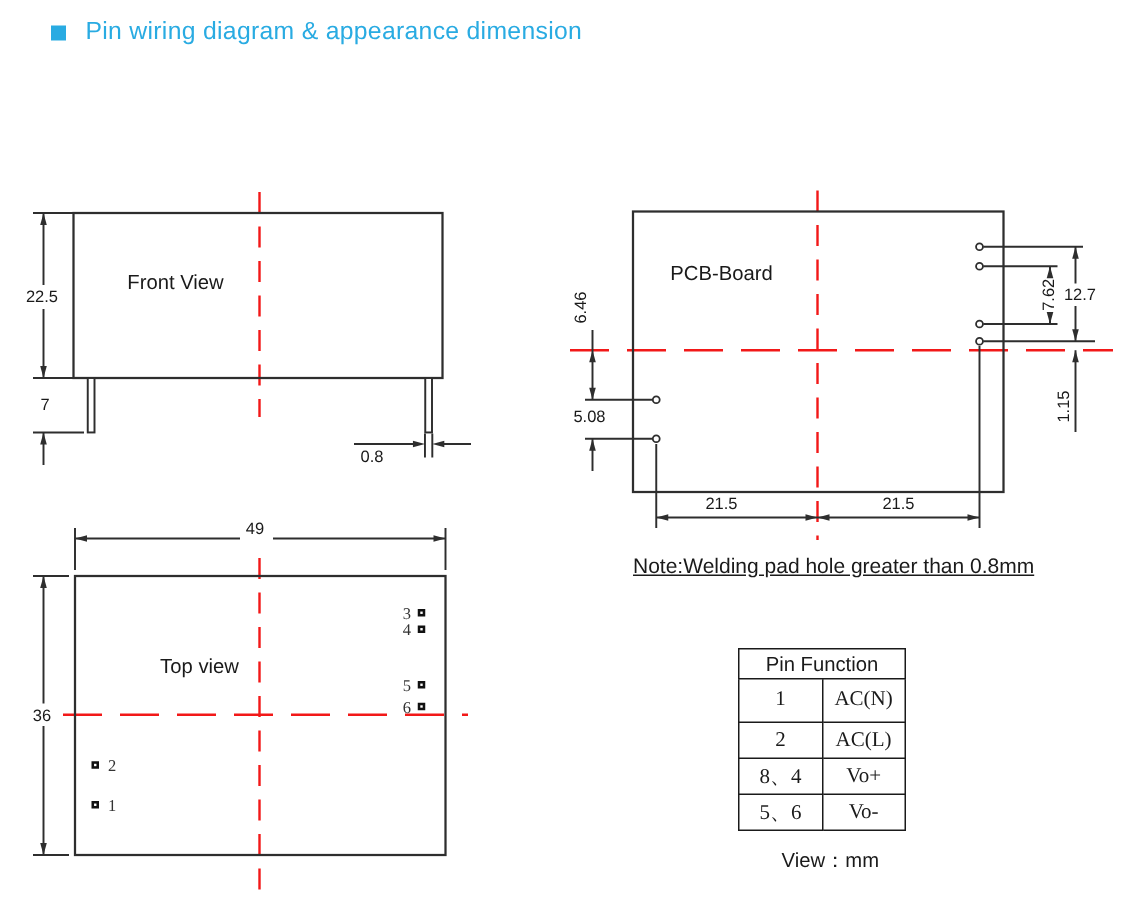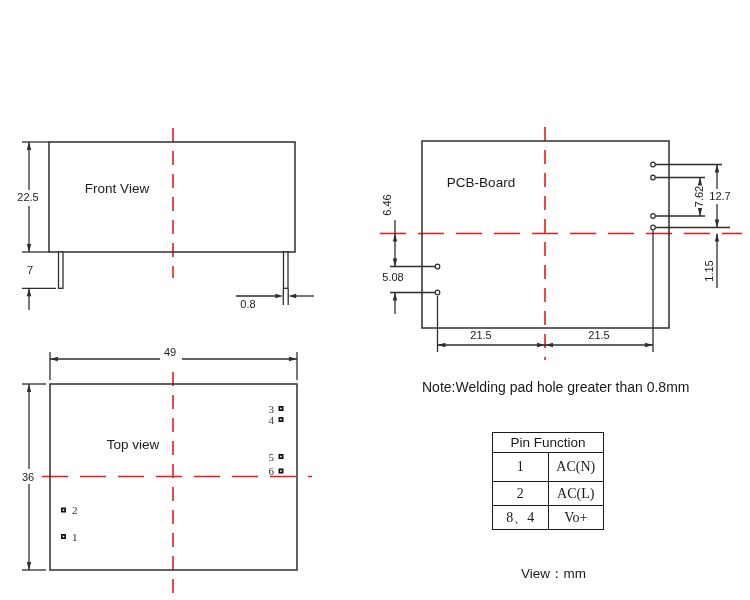--- a/index.html
+++ b/index.html
@@ -19,37 +19,41 @@
   .red{stroke:var(--red);stroke-width:1.6;fill:none;}
   .dash-v{stroke-dasharray:14 9;}
   .dash-h{stroke-dasharray:26 12;}
   .arr{fill:var(--line);stroke:none;}
   text{fill:var(--ink);}
   .dim{font-family:"Liberation Sans",sans-serif;font-size:11px;text-anchor:middle;}
   .vlabel{font-family:"Liberation Sans",sans-serif;font-size:13.5px;text-anchor:middle;}
   .pinlbl{font-family:"Liberation Serif",serif;font-size:11px;fill:#333;}
   .sq{fill:#111;}
   .sqdot{fill:#fff;}
-  .note{position:absolute;left:422px;top:379px;font-size:14px;color:var(--ink);}
+  .note{position:absolute;left:422px;top:369px;font-size:14px;color:var(--ink);text-decoration:underline;}
   .pin-table{position:absolute;left:492px;top:432px;border-collapse:collapse;
              width:112px;table-layout:fixed;}
   .pin-table td,.pin-table th{border:1.4px solid #1a1a1a;text-align:center;padding:0;
              font-weight:normal;}
   .pin-table th{height:19px;font-family:"Liberation Sans",sans-serif;font-size:13.5px;}
   .pin-table td{font-family:"Liberation Serif",serif;font-size:14px;}
   .row-1 td{height:28px;} .row-2 td,.row-3 td,.row-4 td{height:23px;}
   .col-pin{width:51px;} .col-fn{width:59px;}
   .unit-line{position:absolute;left:521px;top:565px;font-size:13.5px;}
   .unit-line .val{}
 </style>
 </head>
 <body>
 
 <div class="page">
 
+  <div class="title-row">
+    <span class="bullet"></span>
+    <span class="page-title">Pin wiring diagram &amp; appearance dimension</span>
+  </div>
 
   <svg class="drawing" width="750" height="600" viewBox="0 0 750 600">
 
     <g>
       <line class="red dash-v" x1="173" y1="128" x2="173" y2="278"></line>
       <rect class="box" x="49" y="142" width="246" height="110"></rect>
       <rect class="pin" x="58.5" y="252" width="4.5" height="36.3"></rect>
       <rect class="pin" x="283.5" y="252" width="4.5" height="36.3"></rect>
       <text class="vlabel" x="117" y="192.5">Front View</text>
 
@@ -216,20 +220,24 @@
       <td class="col-fn">AC(N)</td>
     </tr>
     <tr class="row-2">
       <td class="col-pin">2</td>
       <td class="col-fn">AC(L)</td>
     </tr>
     <tr class="row-3">
       <td class="col-pin">8、4</td>
       <td class="col-fn">Vo+</td>
     </tr>
+    <tr class="row-4">
+      <td class="col-pin">5、6</td>
+      <td class="col-fn">Vo-</td>
+    </tr>
   </tbody>
     </table>
 
   <div class="unit-line">
     <span>View：</span><span class="val">mm</span>
   </div>
 
 </div>
 
 </body></html>

